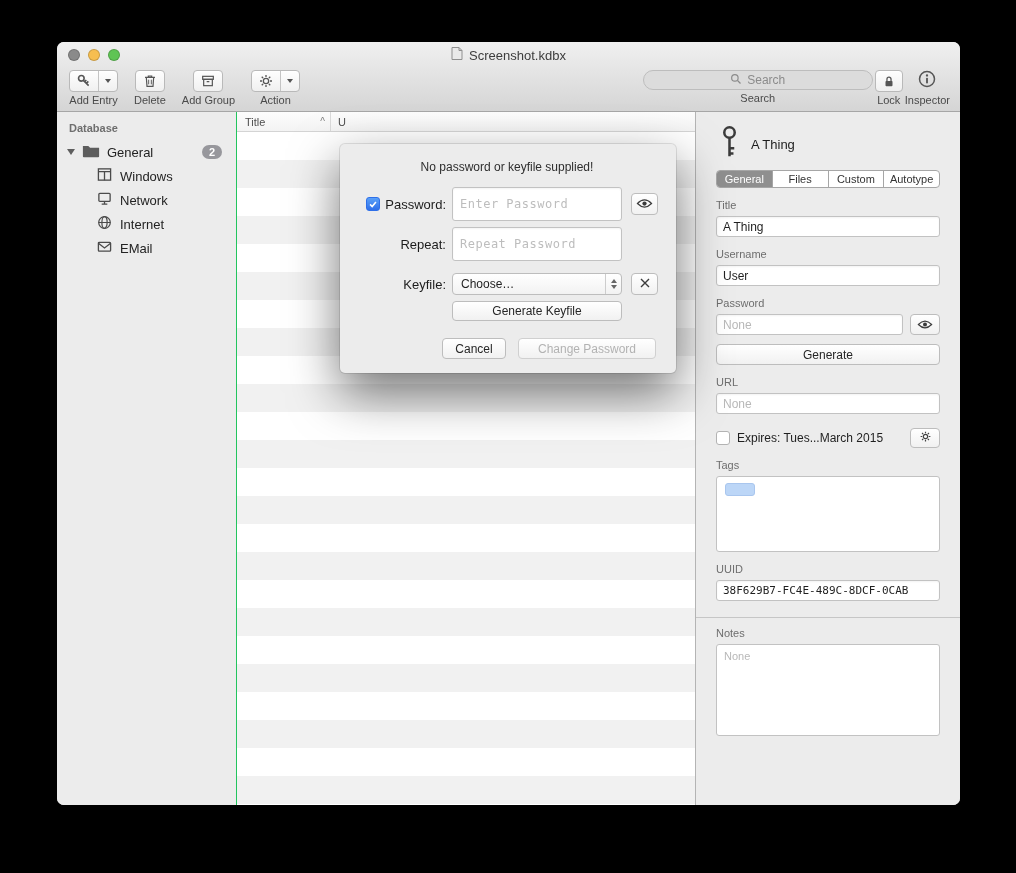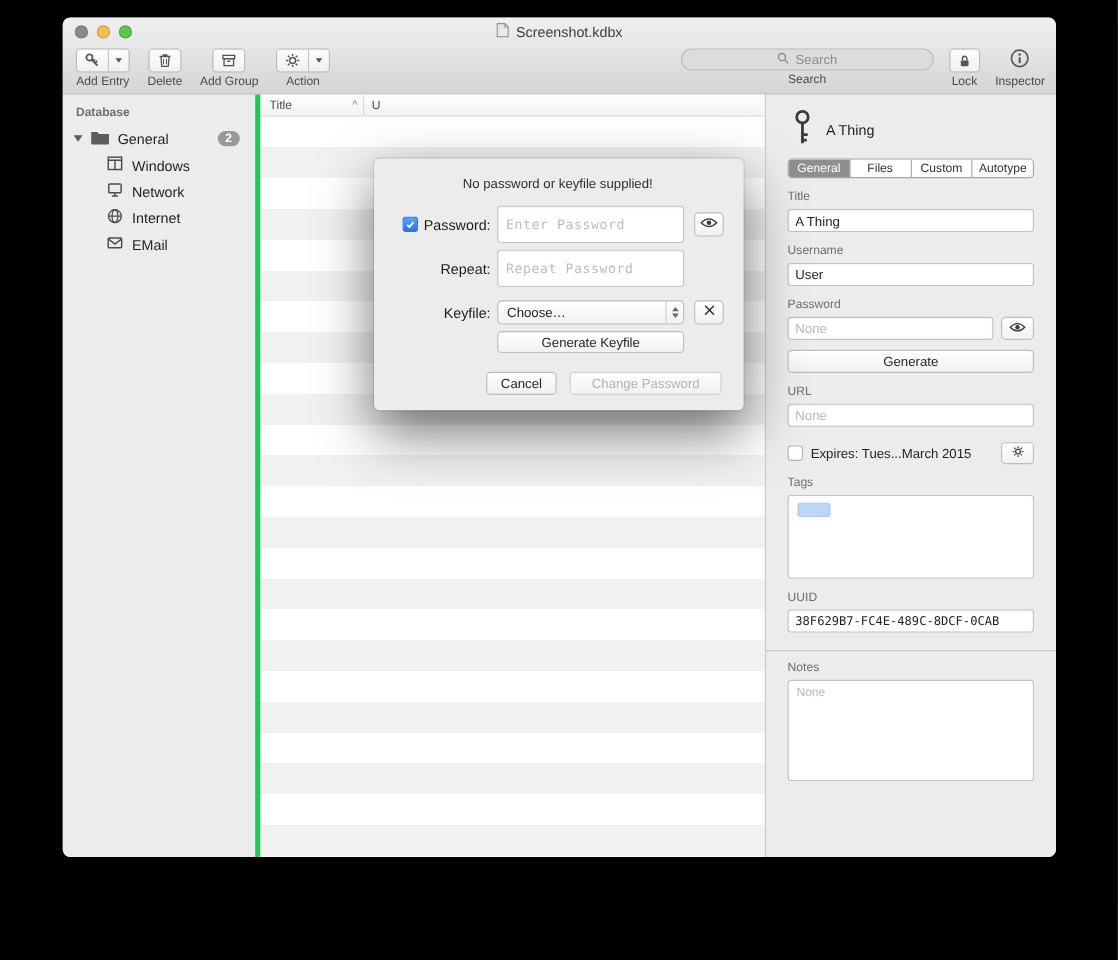--- a/index.html
+++ b/index.html
@@ -1,52 +1,52 @@
 <!DOCTYPE html>
 <html><head>
 <meta charset="utf-8">
 <style>
   * { margin:0; padding:0; box-sizing:border-box; }
   html,body { background:#000; }
   body { font-family:"Liberation Sans", sans-serif; -webkit-font-smoothing:antialiased; }
   .desktop { position:relative; width:1016px; height:873px; background:#000; overflow:hidden; }
 
   
-  .window { position:absolute; left:57px; top:16px; width:903px; height:763px;
+  .window { position:absolute; left:57px; top:42px; width:903px; height:763px;
             border-radius:7px; overflow:hidden; background:#fff;
             box-shadow:0 22px 60px rgba(0,0,0,.65), 0 0 0 1px rgba(0,0,0,.35); }
   .header { height:70px; background:linear-gradient(#f0f0f0,#d5d5d5); border-bottom:1px solid #a6a6a6; }
   .titlebar { position:relative; height:26px; display:flex; align-items:center; justify-content:center; }
   .traffic { position:absolute; left:11px; top:7px; display:flex; gap:8px; }
   .tl { width:12px; height:12px; border-radius:50%; border:1px solid rgba(0,0,0,.18); }
   .tl.close { background:#8a8a8a; }
   .tl.min   { background:#f6be50; }
   .tl.zoom  { background:#5fc454; }
   .title-wrap { display:flex; align-items:center; gap:6px; font-size:13px; color:#3d3d3d; }
 
   
   .toolbar { height:43px; display:flex; justify-content:space-between; padding:0 10px; }
   .tb-item { display:flex; flex-direction:column; align-items:center; justify-content:flex-start; padding-top:2px; }
   .tb-left { display:flex; gap:16px; padding-left:2px; }
-  .tb-right { display:flex; gap:14px; align-items:flex-start; }
+  .tb-right { display:flex; gap:2px; align-items:flex-start; }
   .tb-label { font-size:11px; color:#4a4a4a; margin-top:2px; white-space:nowrap; }
   .tbtn { height:22px; border:1px solid #b9b9b9; border-radius:4px;
           background:linear-gradient(#fefefe,#f0f0f0); display:flex; align-items:center;
           justify-content:center; box-shadow:inset 0 1px 0 rgba(255,255,255,.7); cursor:default; }
   .tbtn .seg { display:flex; align-items:center; justify-content:center; height:100%; padding:0 6px; }
   .tbtn .seg + .seg { border-left:1px solid #c4c4c4; }
   .tri-down-sm { width:0; height:0; border-left:3.5px solid transparent; border-right:3.5px solid transparent; border-top:4.5px solid #555; }
   .searchpill { width:230px; height:20px; border-radius:10px; border:1px solid #bdbdbd;
                 background:#dcdcdc; display:flex; align-items:center; justify-content:center; gap:5px;
                 color:#8b8b8b; font-size:12px; }
   .iconbtn { width:24px; height:22px; display:flex; align-items:center; justify-content:center; }
 
   
   .content { display:flex; height:calc(100% - 70px); }
-  .sidebar { width:180px; background:#ececec; border-right:5px solid #22c55e; padding-top:8px; }
+  .sidebar { width:180px; background:#ececec; border-right:1px solid #22c55e; padding-top:8px; }
   .sb-header { font-size:11px; font-weight:700; color:#6e6e6e; padding:2px 0 6px 12px; }
   .sb-group { display:flex; align-items:center; height:24px; padding-left:10px; font-size:13px; color:#222; }
   .disclosure { width:0; height:0; border-left:4.5px solid transparent; border-right:4.5px solid transparent;
                 border-top:6px solid #5e5e5e; margin-right:7px; }
   .sb-group .lbl { flex:1; margin-left:7px; }
   .badge { background:#97979c; color:#fff; font-size:11px; font-weight:700; border-radius:9px;
            padding:1px 7px; margin-right:14px; }
   .sb-item { display:flex; align-items:center; gap:8px; height:24px; padding-left:40px; font-size:13px; color:#232323; }
 
   .listpane { flex:1; background:#fff; display:flex; flex-direction:column; position:relative; }

